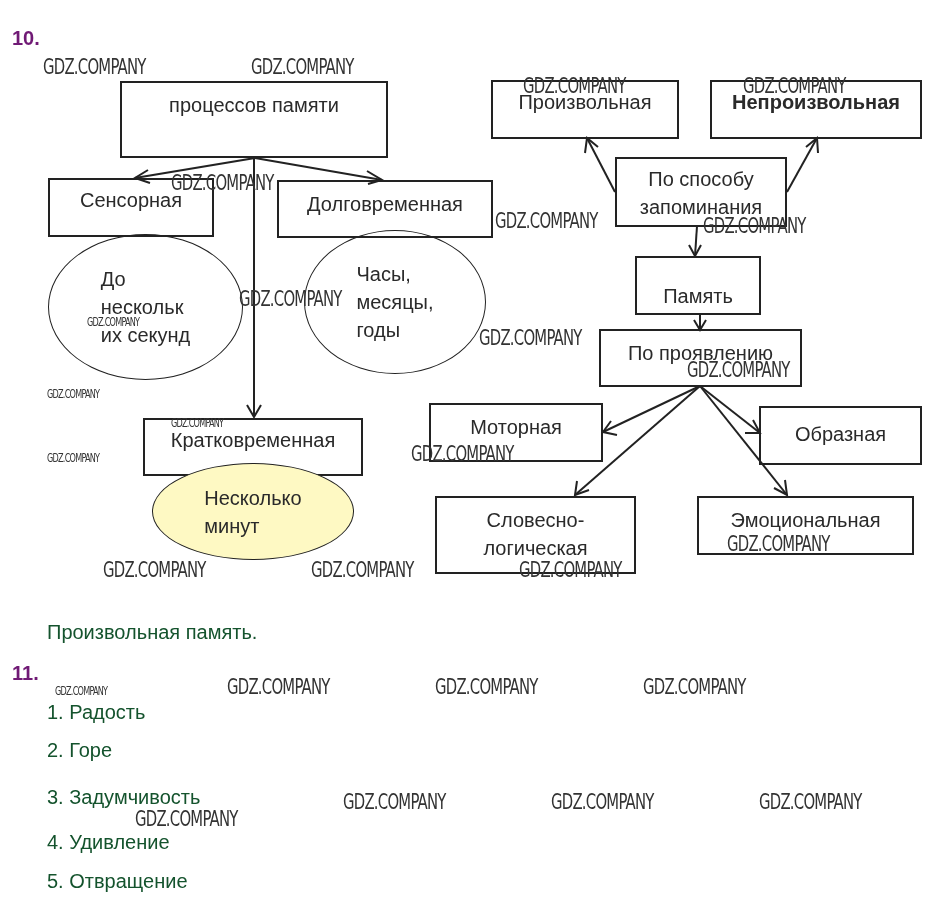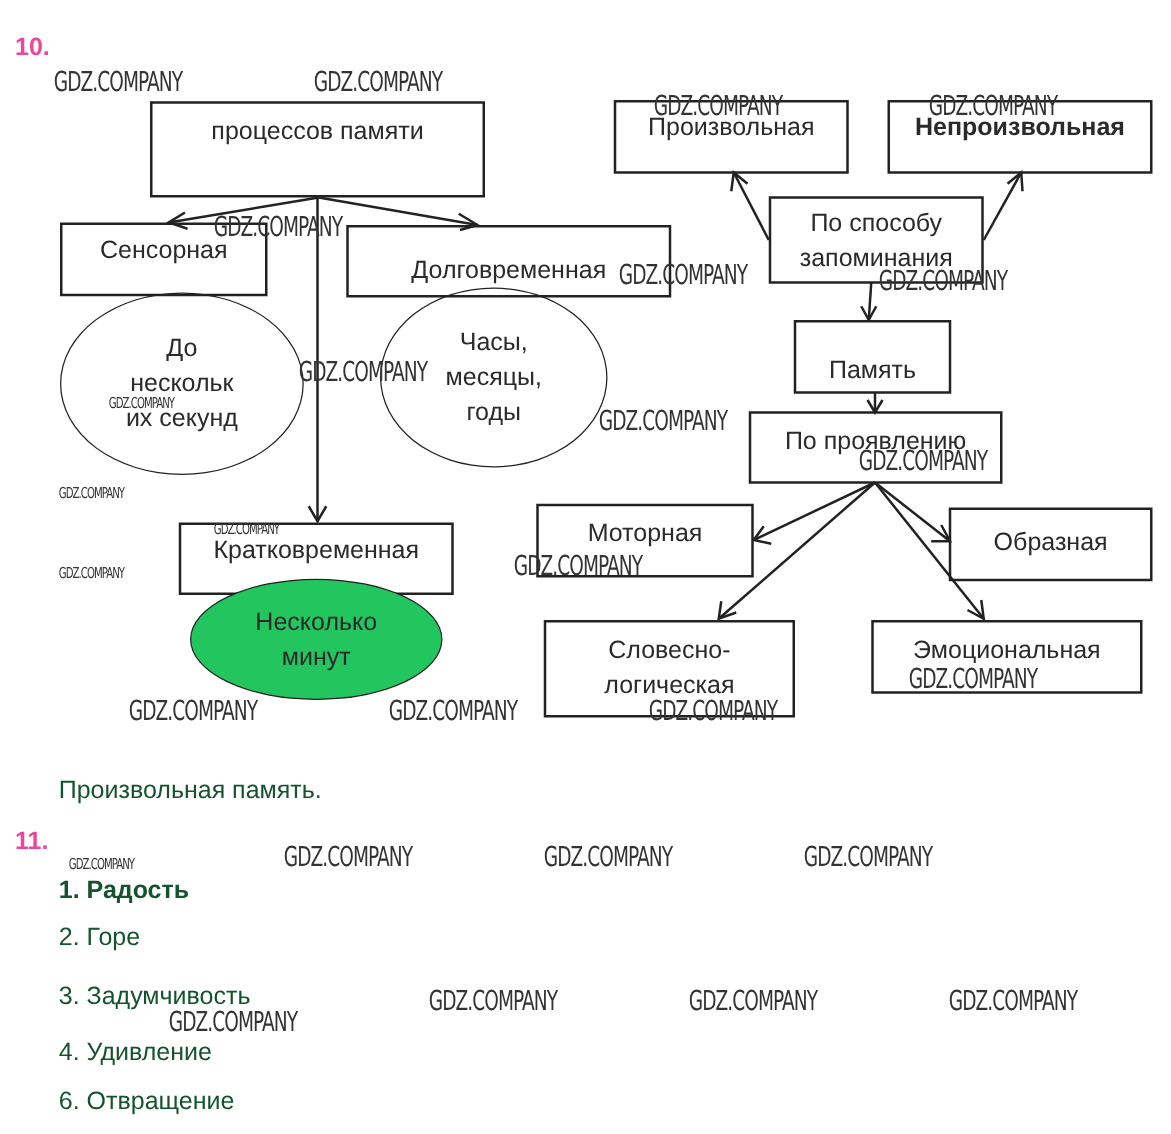--- a/index.html
+++ b/index.html
@@ -1,23 +1,23 @@
 <!DOCTYPE html>
 <html><head>
 <meta charset="utf-8">
 <style>
   html, body { margin: 0; padding: 0; background: #ffffff; }
   body { width: 937px; height: 907px; position: relative; overflow: hidden;
          font-family: "Liberation Sans", sans-serif; color: #222; }
   .abs { position: absolute; }
-  .num { font-weight: bold; font-size: 20px; color: #ec4899; }
+  .num { font-weight: bold; font-size: 20px; color: #701a75; }
   .box { position: absolute; border: 2px solid #222; background: transparent; box-sizing: border-box;
          font-size: 20px; text-align: center; line-height: 28px; color: #2a2a2a; }
   .ell { position: absolute; border: 1.5px solid #222; border-radius: 50%; box-sizing: border-box;
-         font-size: 20px; text-align: center; line-height: 28px; color: #2a2a2a;
+         font-size: 20px; text-align: left; line-height: 28px; color: #2a2a2a;
          display: flex; align-items: center; justify-content: center; }
   .wm { position: absolute; font-family: "DejaVu Sans Condensed", "Liberation Sans Narrow", "Liberation Sans", sans-serif;
         color: #333; letter-spacing: -1px; transform: scaleX(0.75); transform-origin: left center; white-space: nowrap; }
   .wm.big { font-size: 22px; }
   .wm.small { font-size: 12px; }
   .txt { position: absolute; font-size: 20px; color: #14532d; white-space: nowrap; }
   svg.lines { position: absolute; left: 0; top: 0; }
 </style>
 </head>
 <body>
@@ -60,21 +60,21 @@
 <div class="abs num" style="left:12px;top:27px;">10.</div>
 
 <div class="box" style="left:120px;top:81px;width:268px;height:77px;padding-top:8px;">
   <div>процессов памяти</div>
 </div>
 
 <div class="box" style="left:48px;top:178px;width:166px;height:59px;padding-top:6px;">
   <span>Сенсорная</span>
 </div>
 
-<div class="box" style="left:277px;top:180px;width:260px;height:58px;padding-top:20px;">
+<div class="box" style="left:277px;top:180px;width:216px;height:58px;padding-top:8px;">
   <span>Долговременная</span>
 </div>
 
 <div class="ell" style="left:48px;top:234px;width:195px;height:146px;">
   <div>
     <div>До</div>
     <div>нескольк</div>
     <div>их секунд</div>
   </div>
 </div>
@@ -84,21 +84,21 @@
     <div>Часы,</div>
     <div>месяцы,</div>
     <div>годы</div>
   </div>
 </div>
 
 <div class="box" style="left:143px;top:418px;width:220px;height:58px;padding-top:6px;">
   <span>Кратковременная</span>
 </div>
 
-<div class="ell" style="left:152px;top:463px;width:202px;height:97px;background:#22c55e;">
+<div class="ell" style="left:152px;top:463px;width:202px;height:97px;background:#fef9c3;">
   <div>
     <div>Несколько</div>
     <div>минут</div>
   </div>
 </div>
 
 <div class="box" style="left:491px;top:80px;width:188px;height:59px;padding-top:6px;">
   <span>Произвольная</span>
 </div>
 
@@ -132,25 +132,25 @@
   <div>логическая</div>
 </div>
 
 <div class="box" style="left:697px;top:496px;width:217px;height:59px;padding-top:8px;">
   <span>Эмоциональная</span>
 </div>
 
 <div class="txt" style="left:47px;top:621px;">Произвольная память.</div>
 
 <div class="abs num" style="left:12px;top:662px;">11.</div>
-<div class="txt" style="left:47px;top:701px;font-weight:bold;">1. Радость</div>
+<div class="txt" style="left:47px;top:701px;">1. Радость</div>
 <div class="txt" style="left:47px;top:739px;">2. Горе</div>
 <div class="txt" style="left:47px;top:786px;">3. Задумчивость</div>
 <div class="txt" style="left:47px;top:831px;">4. Удивление</div>
-<div class="txt" style="left:47px;top:870px;">6. Отвращение</div>
+<div class="txt" style="left:47px;top:870px;">5. Отвращение</div>
 
 <div class="wm big" style="left:43px;top:54px;">GDZ.COMPANY</div>
 <div class="wm big" style="left:251px;top:54px;">GDZ.COMPANY</div>
 <div class="wm big" style="left:171px;top:170px;">GDZ.COMPANY</div>
 <div class="wm big" style="left:523px;top:73px;">GDZ.COMPANY</div>
 <div class="wm big" style="left:743px;top:73px;">GDZ.COMPANY</div>
 <div class="wm big" style="left:495px;top:208px;">GDZ.COMPANY</div>
 <div class="wm big" style="left:703px;top:213px;">GDZ.COMPANY</div>
 <div class="wm big" style="left:239px;top:286px;">GDZ.COMPANY</div>
 <div class="wm small" style="left:87px;top:315px;">GDZ.COMPANY</div>

